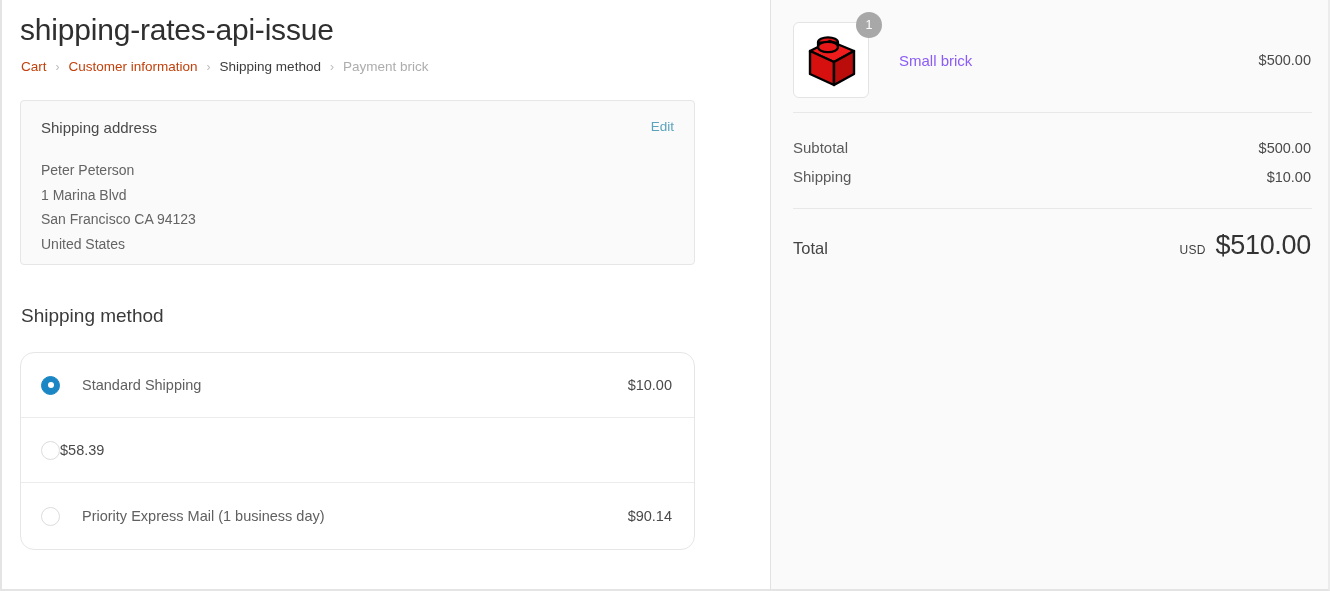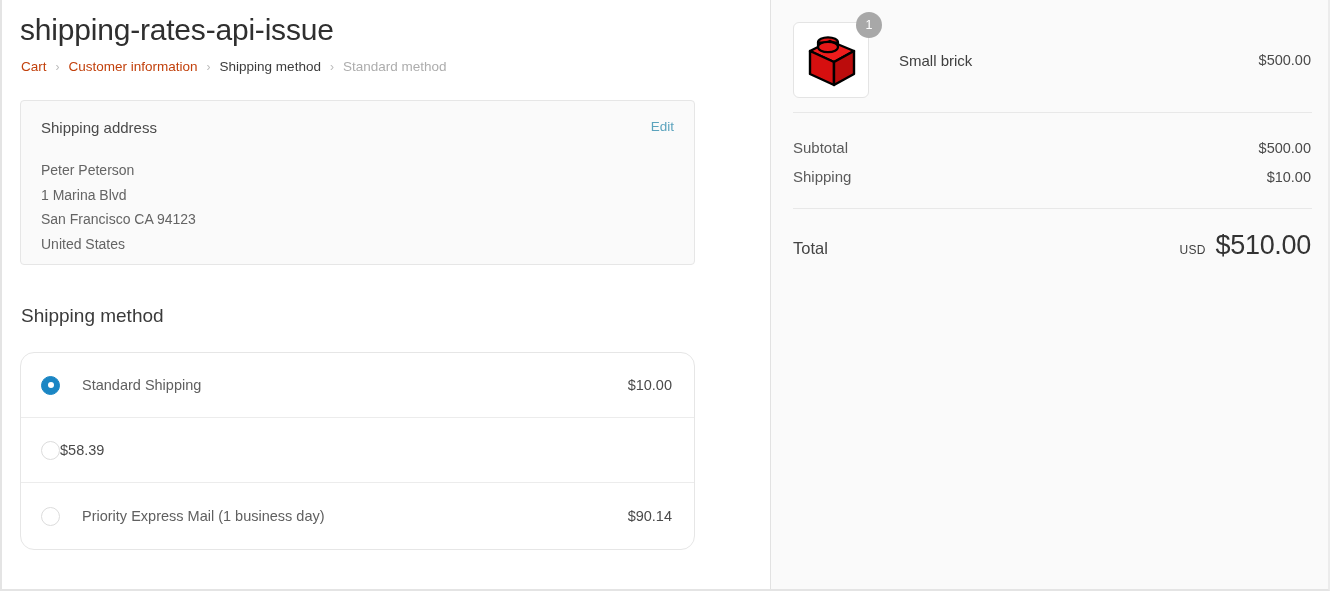--- a/index.html
+++ b/index.html
@@ -183,21 +183,21 @@
     border-radius: 50%;
     background: #a8a8a8;
     color: #ffffff;
     font-size: 12.5px;
     display: flex;
     align-items: center;
     justify-content: center;
   }
   .item-name {
     font-size: 15px;
-    color: #404040;
+    color: #8b5cf6;
     margin-left: 30px;
     flex: 1 1 auto;
   }
   .item-price {
     font-size: 14.5px;
     color: #4a4a4a;
     padding-right: 1px;
   }
 
   .divider {
@@ -259,21 +259,21 @@
 
     <h1 class="page-title">shipping-rates-api-issue</h1>
 
     <div class="breadcrumb">
       <span class="crumb-link">Cart</span>
       <span class="crumb-sep">›</span>
       <span class="crumb-link">Customer information</span>
       <span class="crumb-sep">›</span>
       <span class="crumb-current">Shipping method</span>
       <span class="crumb-sep">›</span>
-      <span class="crumb-future">Standard method</span>
+      <span class="crumb-future">Payment brick</span>
     </div>
 
     <div class="address-card">
       <div class="address-head">
         <span class="address-title">Shipping address</span>
         <span class="edit-link">Edit</span>
       </div>
       <div class="address-lines">
         <div class="address-line">Peter Peterson</div>
         <div class="address-line">1 Marina Blvd</div>

